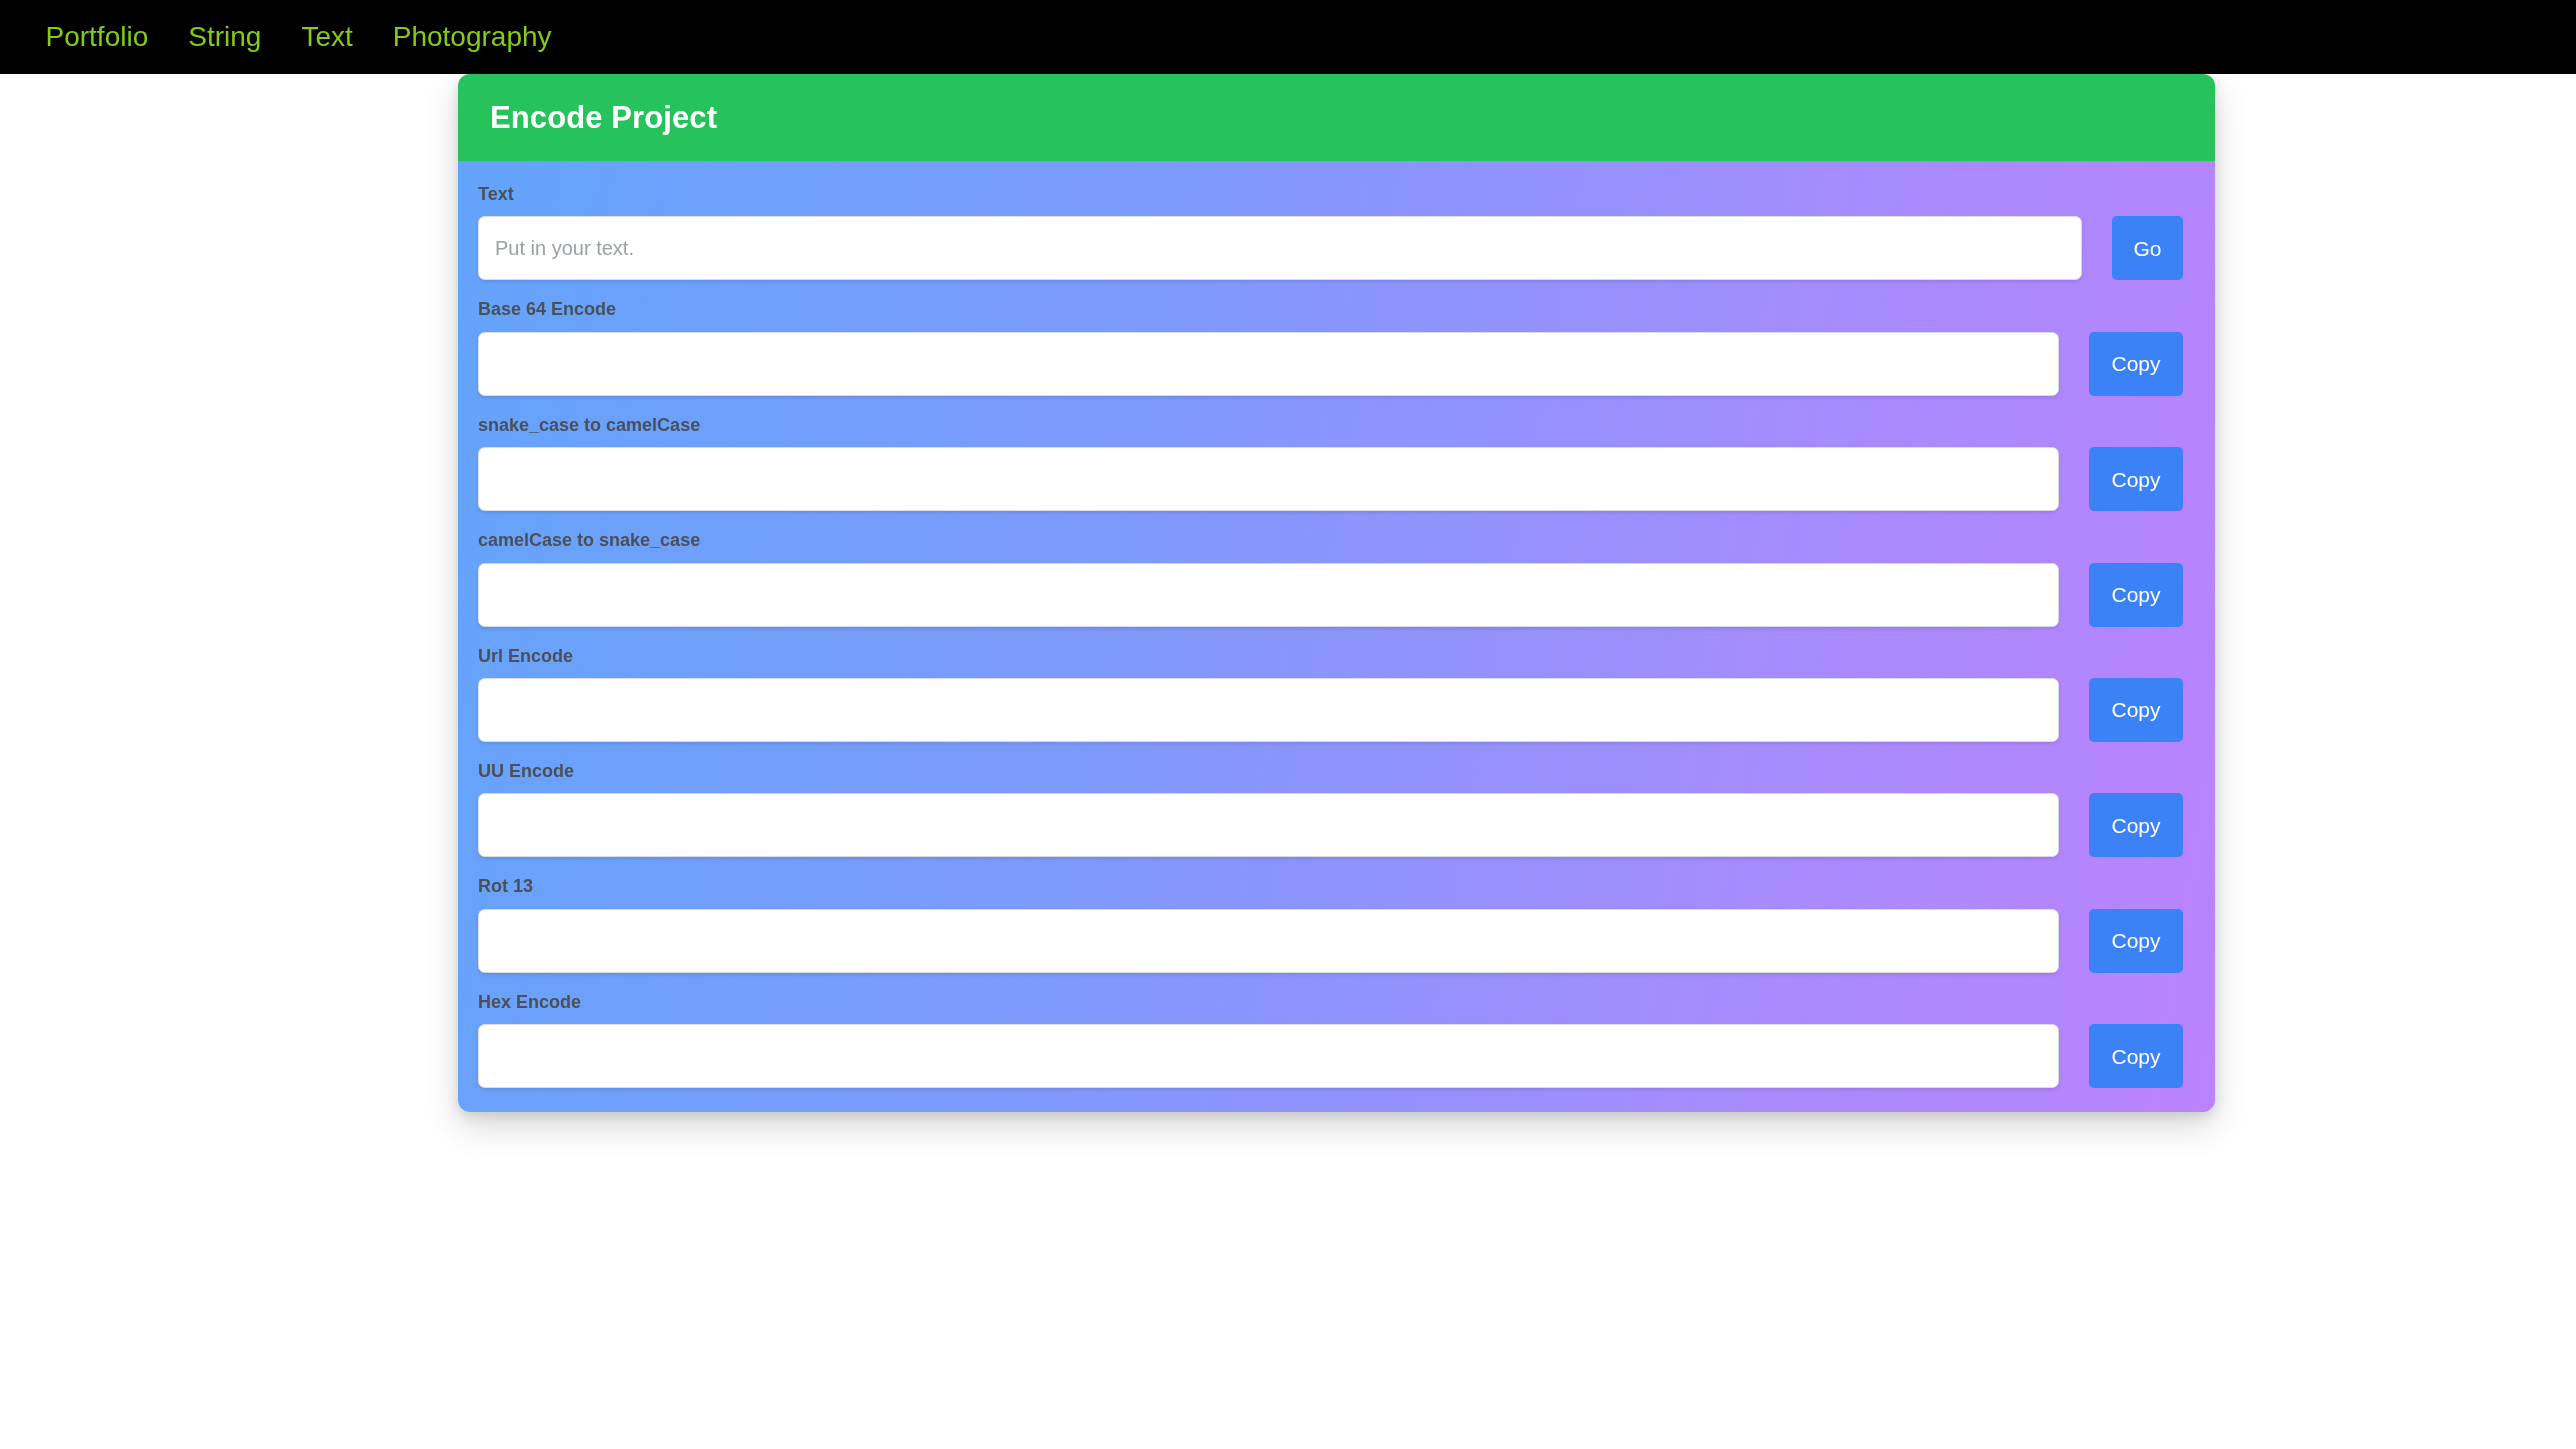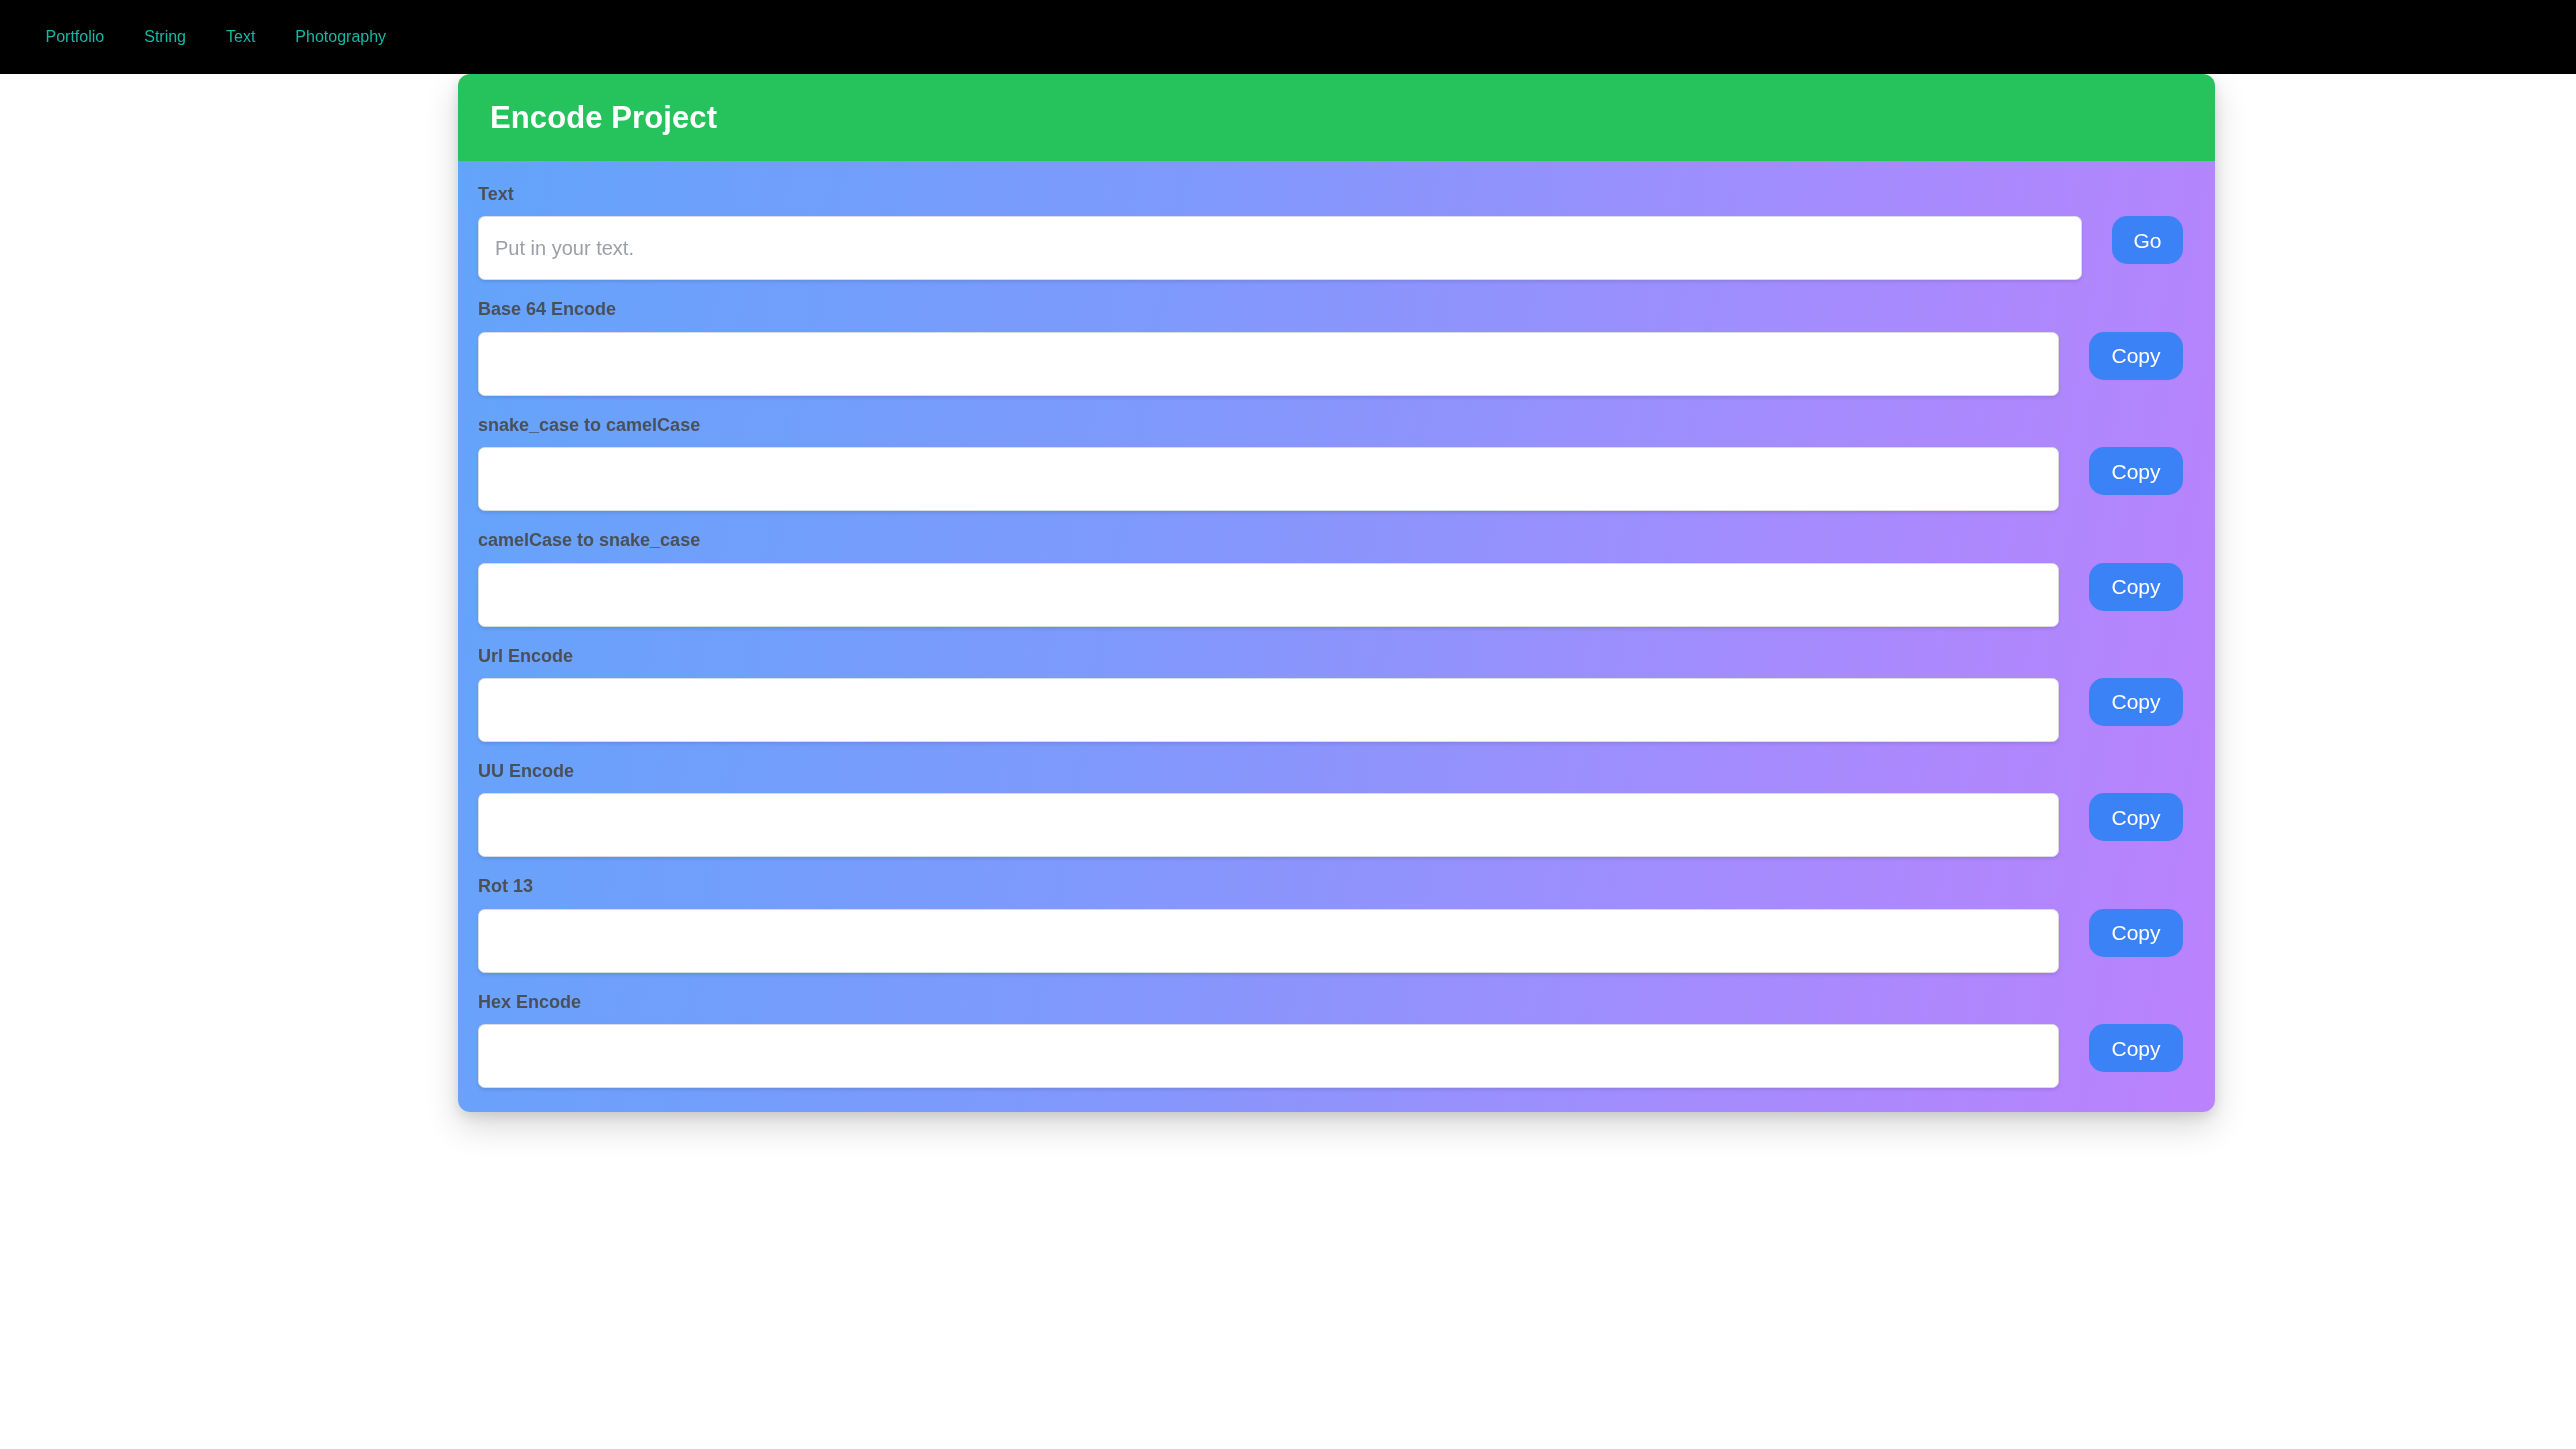--- a/index.html
+++ b/index.html
@@ -15,22 +15,22 @@
   
   .navbar {
     width: 100%;
     height: 74px;
     background: #000000;
     display: flex;
     align-items: center;
     padding-left: 25.5px;
   }
   .nav-link {
-    color: #14b8a6;
-    font-size: 16px;
+    color: #84cc16;
+    font-size: 28px;
     line-height: 1;
     text-decoration: none;
     padding: 0 20px;
     white-space: nowrap;
     cursor: pointer;
   }
 
   
   .page {
     width: 100%;
@@ -104,29 +104,29 @@
     box-shadow: 0 2px 3.4px rgba(0,0,0,0.10);
     outline: none;
   }
   .field-input::placeholder { color: #9aa0a6; }
 
   .field-btn {
     flex: 0 0 auto;
     background: #3b82f6;
     color: #ffffff;
     border: none;
-    border-radius: 15px;
+    border-radius: 5px;
     font-size: 21px;
     font-family: "Liberation Sans", sans-serif;
     line-height: 1;
     cursor: pointer;
     display: flex;
     align-items: center;
     justify-content: center;
-    height: 48px;
+    height: 64px;
   }
   .btn-go { width: 71px; }
   .btn-copy { width: 94px; }
 </style>
 </head>
 <body>
 
 <nav class="navbar">
   <a class="nav-link">Portfolio</a>
   <a class="nav-link">String</a>

